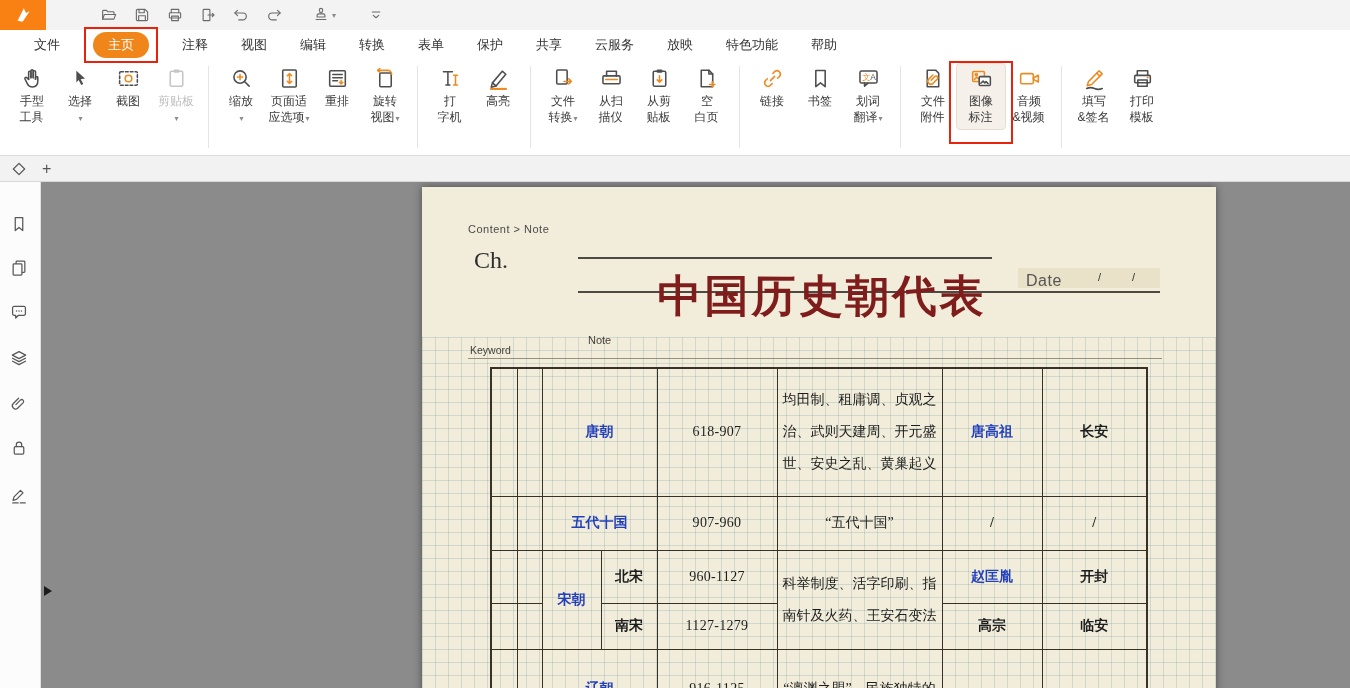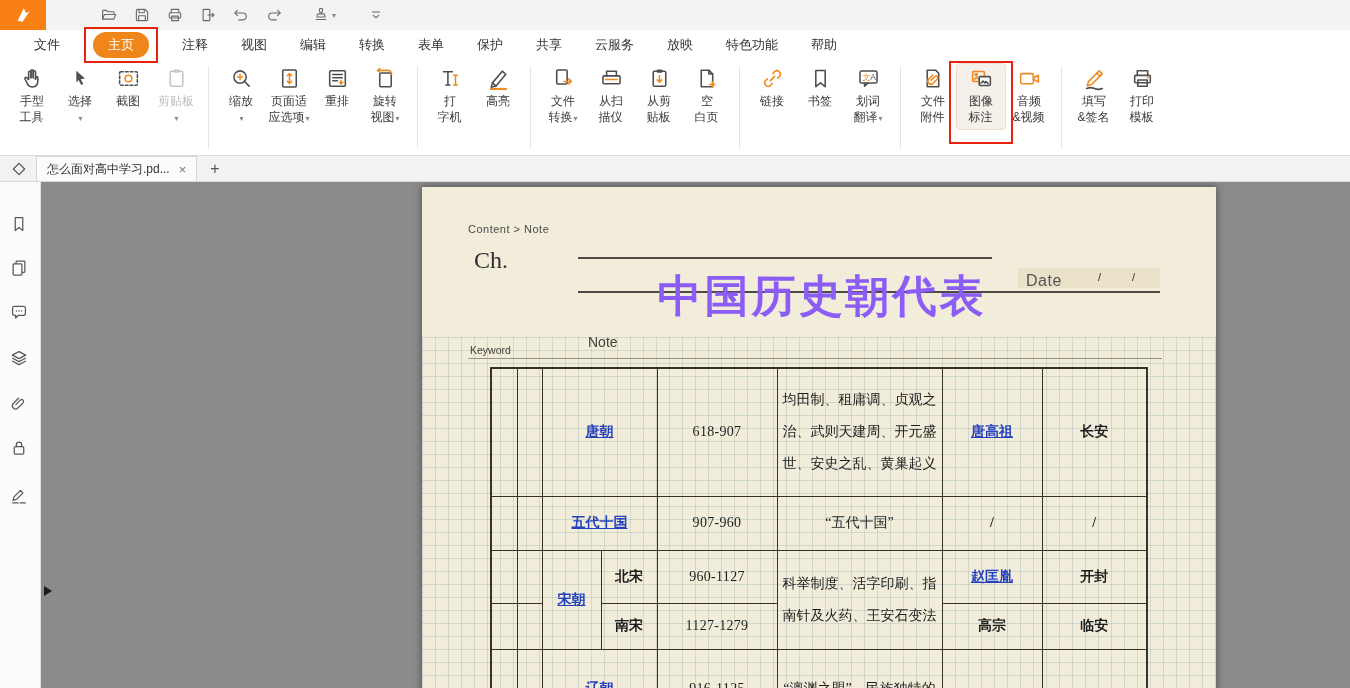--- a/index.html
+++ b/index.html
@@ -71,30 +71,30 @@
                          linear-gradient(to bottom,rgba(110,150,160,.25) 1px,transparent 1px);
         background-size:13px 13px}
   .breadcrumb{position:absolute;left:46px;top:36px;font-size:11px;color:#4a4a4a;letter-spacing:.5px}
   .chlabel{position:absolute;left:52px;top:60px;font-family:"Liberation Serif",serif;font-size:24px;color:#2e2e2e}
   .rule1{position:absolute;left:156px;top:70px;width:414px;height:2px;background:#4c4a42}
   .rule2{position:absolute;left:156px;top:104px;width:582px;height:2px;background:#4c4a42}
   .dateband{position:absolute;left:596px;top:81px;width:142px;height:20px;background:#e9e1c8}
   .datelabel{position:absolute;left:8px;top:4px;font-size:16px;color:#555;letter-spacing:.5px}
   .slash{position:absolute;top:3px;font-size:11px;color:#333}
   .doctitle{position:absolute;left:180px;top:80px;width:440px;text-align:center;
-            font-family:"Liberation Serif",serif;font-size:44px;font-weight:bold;color:#8b5cf6;letter-spacing:3px}
+            font-family:"Liberation Serif",serif;font-size:44px;font-weight:bold;color:#7f1d1d;letter-spacing:3px}
   .kwlabel{position:absolute;left:48px;top:157px;font-size:10.5px;color:#44413a}
-  .ntlabel{position:absolute;left:166px;top:147px;font-size:14px;color:#44413a}
+  .ntlabel{position:absolute;left:166px;top:147px;font-size:11px;color:#44413a}
   .rule3{position:absolute;left:46px;top:171px;width:694px;height:1px;background:#96917c}
 
   
   .histtable{position:absolute;left:68px;top:180px;border-collapse:collapse;table-layout:fixed;border:2px solid #373128}
   .histtable td{border:1.5px solid #373128;padding:0;text-align:center;vertical-align:middle;
                 font-family:"Liberation Serif",serif;font-size:14px;color:#1d1d1d}
-  .link{color:#2441bd;font-weight:bold;text-decoration:underline}
+  .link{color:#2441bd;font-weight:bold;}
   .year{color:#e03323;font-size:14.5px;letter-spacing:.3px}
   .note{font-size:12.5px;line-height:32px;text-align:left;padding:0 3px}
   .cnote{font-size:13.5px}
   .vtop{vertical-align:top;padding-top:5px;line-height:30px}
   .plain{font-weight:bold}
 </style>
 </head>
 <body>
 
 <svg width="0" height="0" style="position:absolute">
@@ -522,24 +522,20 @@
     <span class="rl"><span>模板</span><span class="arr"></span></span>
   </div>
 </div>
 
 <div class="tabstrip">
   <span class="edittool">
       <svg class="ic sic">
         <use href="#s-edit"></use>
       </svg>
     </span>
-  <div class="doctab">
-    <span>怎么面对高中学习.pd...</span>
-    <span class="tabclose">×</span>
-  </div>
   <span class="addtab">+</span>
 </div>
 
 <div class="main">
   <div class="sidebar">
     <span class="sbtn" style="top:32px">
         <svg class="ic sic">
           <use href="#i-bookmark"></use>
         </svg>
       </span>

